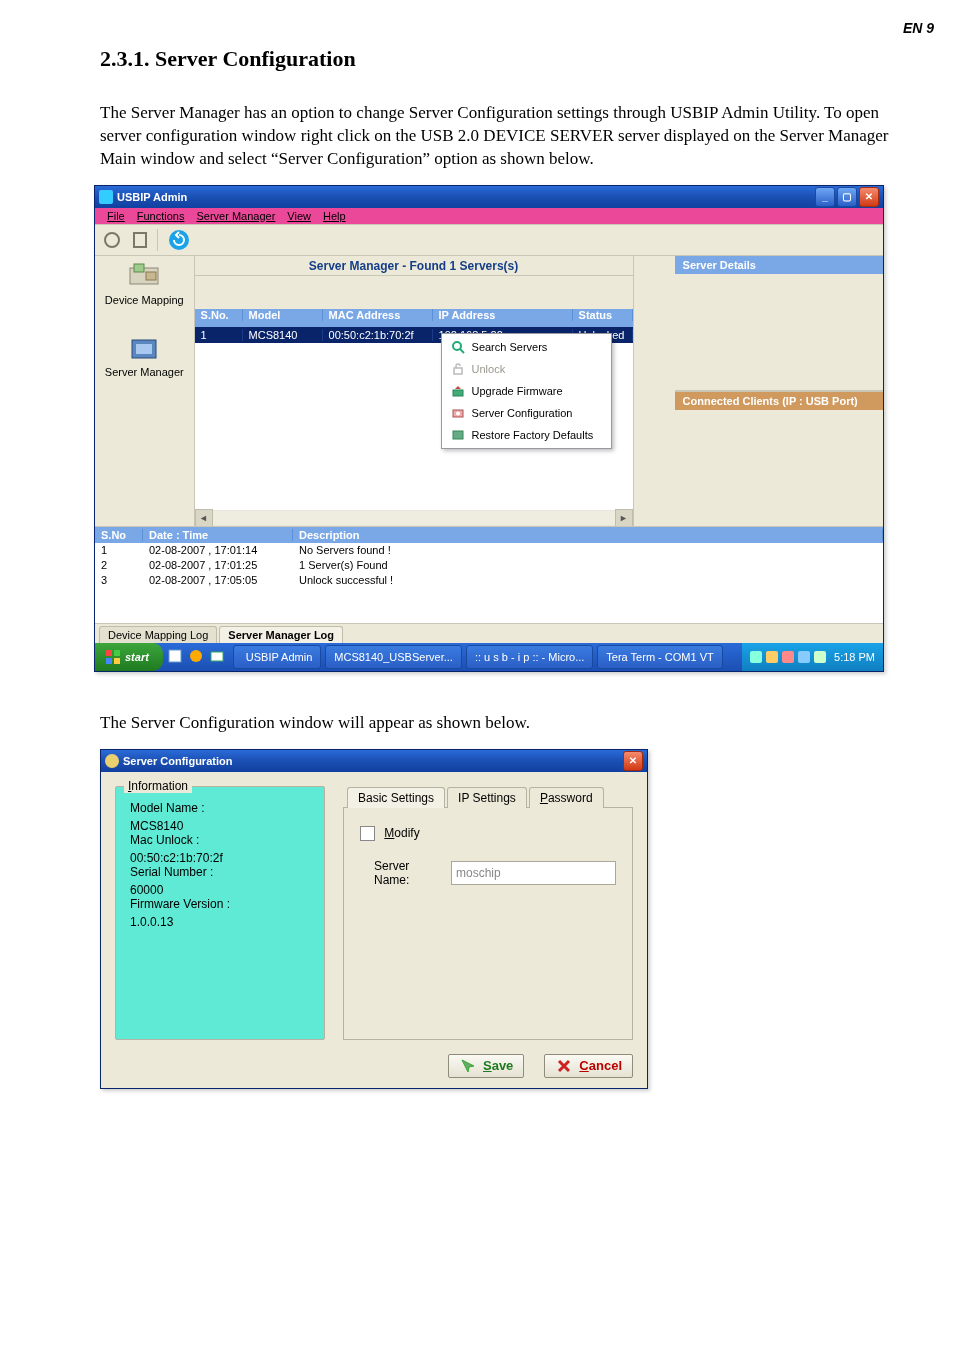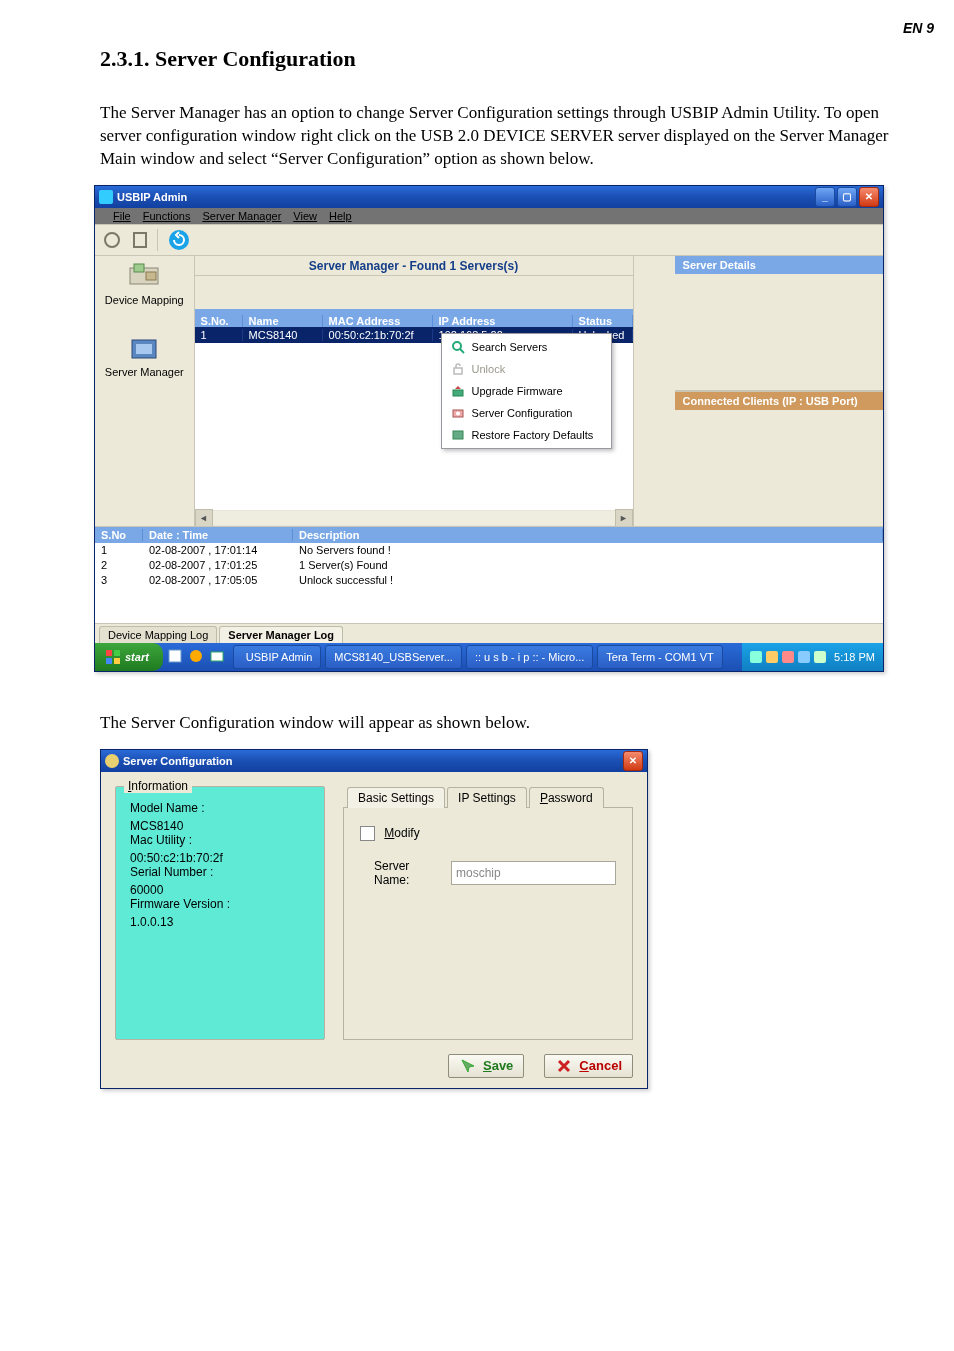--- a/index.html
+++ b/index.html
@@ -70,23 +70,23 @@
     border: 1px solid #1a4aa0;
     border-radius: 3px;
     margin-left: 2px;
     color:#fff;
     display:flex;align-items:center;justify-content:center;
     font-size:10px;
     font-family: Arial, sans-serif;
   }
   .winbtn.close { background: linear-gradient(to bottom,#f58b6f,#d13a12); border-color:#a32a0c;}
   .menubar {
-    background: #737373;
+    background: #ec4899;
     border-bottom: 1px solid #c9c6b8;
-    padding: 2px 18px;
+    padding: 2px 12px;
     display: flex;
     gap: 12px;
   }
   .menubar span { text-decoration: underline; text-decoration-color: #000; }
   .toolbar {
     background: #ece9d8;
     border-bottom: 1px solid #c9c6b8;
     height: 30px;
     display: flex;
     align-items: center;
@@ -149,21 +149,21 @@
     position:relative;
     overflow:hidden;
   }
   .grid-head {
     display:flex;
     background:#7aa8e6;
     color:#fff;
     font-weight:bold;
     font-size:11px;
     height:18px;
-    align-items:flex-end;
+    align-items:flex-start;
   }
   .gh { border-right:1px solid #5b8fd6; padding:0 6px; box-sizing:border-box; }
   .gh.sno{width:48px;}
   .gh.model{width:80px;}
   .gh.mac{width:110px;}
   .gh.ip{width:140px;}
   .gh.status{width:60px; flex:1;}
   .grid-row {
     display:flex;
     background:#0a246a;
@@ -452,21 +452,21 @@
               </svg>
             <span>Server Manager</span>
           </div>
         </div>
 
         <div class="mid-panel">
           <div class="mid-header">Server Manager - Found 1 Servers(s)</div>
           <div class="grid">
             <div class="grid-head">
               <div class="gh sno">S.No.</div>
-              <div class="gh model">Name</div>
+              <div class="gh model">Model</div>
               <div class="gh mac">MAC Address</div>
               <div class="gh ip">IP Address</div>
               <div class="gh status">Status</div>
             </div>
             <div class="grid-row">
               <div class="gc sno">1</div>
               <div class="gc model">MCS8140</div>
               <div class="gc mac">00:50:c2:1b:70:2f</div>
               <div class="gc ip">192.168.5.22</div>
               <div class="gc status">Unlocked</div>
@@ -621,21 +621,21 @@
       <span class="spacer"></span>
       <span class="winbtn close">✕</span>
     </div>
     <div class="client">
       <div class="cfg-flex">
 
         <div class="fieldset info-fs">
           <span class="legend"><span style="text-decoration:underline;">I</span>nformation</span>
           <div class="info-row">Model Name :</div>
           <span class="val">MCS8140</span>
-          <div class="info-row">Mac Utility :</div>
+          <div class="info-row">Mac Unlock :</div>
           <span class="val">00:50:c2:1b:70:2f</span>
           <div class="info-row">Serial Number :</div>
           <span class="val">60000</span>
           <div class="info-row">Firmware Version :</div>
           <span class="val">1.0.0.13</span>
         </div>
 
         <div class="tabs-area">
           <div class="tab-strip">
             <div class="tab active">Basic Settings</div>

